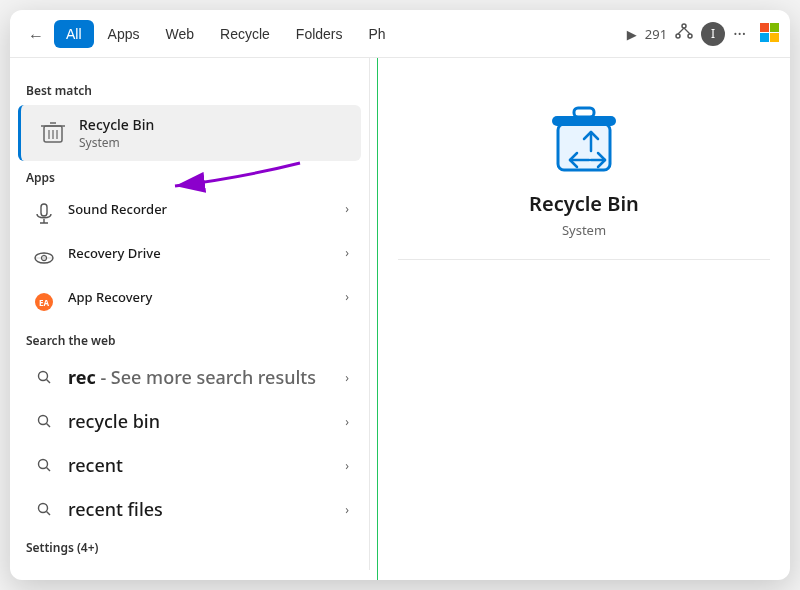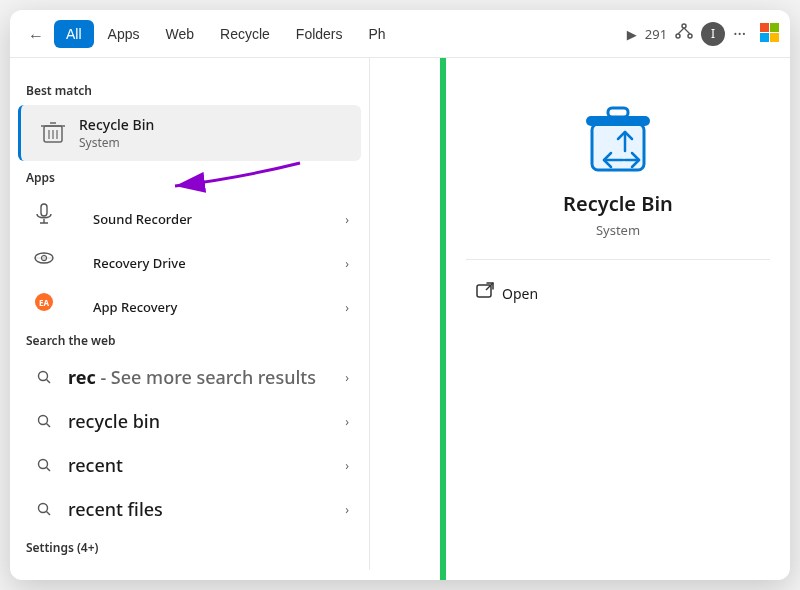--- a/index.html
+++ b/index.html
@@ -113,26 +113,25 @@
       font-size: 12px;
       color: #666;
     }
     .chevron {
       margin-left: auto;
       color: #666;
       font-size: 12px;
     }
     .app-item {
       display: flex;
-      align-items: flex-end;
+      align-items: flex-start;
       padding: 8px 16px;
       margin: 0 4px;
       border-radius: 6px;
       cursor: pointer;
-      gap: 25px;
     }
     .app-item .item-icon { width: 28px; height: 28px; font-size: 18px; }
     .app-item .item-title { font-size: 13px; color: #1a1a1a; }
     .search-item {
       display: flex;
       align-items: center;
       padding: 8px 16px;
       margin: 0 4px;
       border-radius: 6px;
       cursor: pointer;
@@ -188,23 +187,23 @@
     .detail-action-label { font-size: 14px; color: #1a1a1a; }
     
     .arrow-annotation {
       position: absolute;
       top: 0; left: 0; right: 0; bottom: 0;
       pointer-events: none;
       overflow: visible;
     }
     .left-panel-wrapper {
       position: relative;
-      width: 436px;
+      width: 368px;
       flex-shrink: 0;
-      border-right: 6px solid #22c55e;
+      border-right: 1px solid #22c55e;
     }
   </style>
 </head>
 <body>
 
 <div class="search-panel">
 
   <div class="nav-bar">
     <button class="nav-back">
       <span>←</span>
@@ -399,25 +398,15 @@
             <path d="M8 22 L1 29 L8 36" stroke-linejoin="round" stroke-linecap="round"></path>
             <path d="M1 29 L20 29" stroke-linecap="round"></path>
             <path d="M29 36 L36 29 L29 22" stroke-linejoin="round" stroke-linecap="round"></path>
             <path d="M36 29 L22 29" stroke-linecap="round"></path>
           </g>
         </svg>
       </div>
       <div class="detail-title">Recycle Bin</div>
       <div class="detail-subtitle">System</div>
       <div class="detail-divider"></div>
-      <div class="detail-action">
-        <span class="detail-action-icon">
-          <svg width="18" height="18" viewBox="0 0 18 18" fill="none">
-            <rect x="1" y="3" width="14" height="12" rx="2" stroke="#333" stroke-width="1.5" fill="none"></rect>
-            <path d="M11 1 L17 1 L17 7" stroke="#333" stroke-width="1.5" stroke-linecap="round"></path>
-            <line x1="17" y1="1" x2="10" y2="8" stroke="#333" stroke-width="1.5"></line>
-          </svg>
-        </span>
-        <span class="detail-action-label">Open</span>
-      </div>
     </div>
   </div>
 </div>
 
 </body></html>

